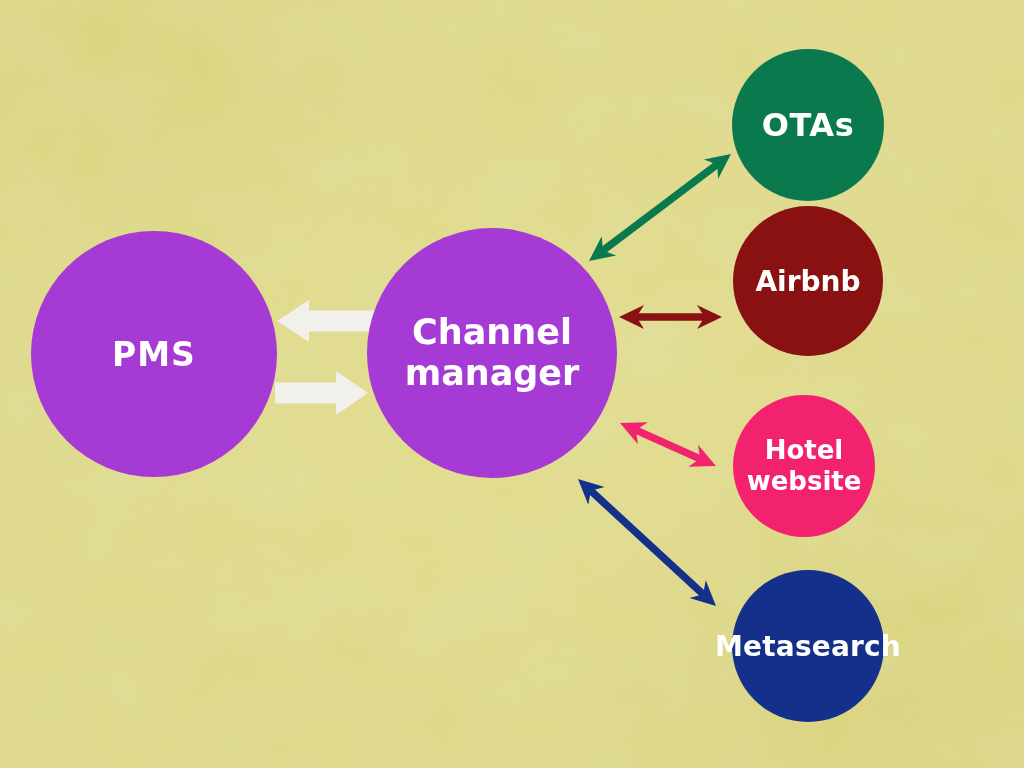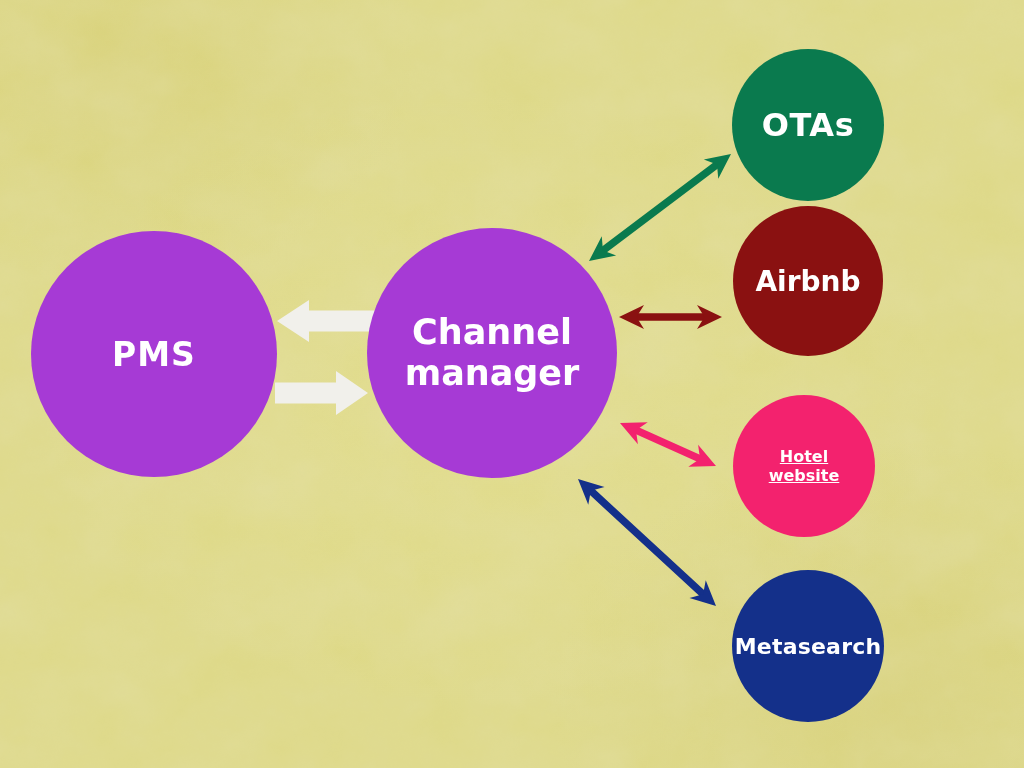--- a/index.html
+++ b/index.html
@@ -28,23 +28,23 @@
     text-align:center;
     color:#ffffff;
     font-weight:700;
   }
   .node-label{display:inline-block;}
   .node-pms        {left:31px;  top:231px; width:246px; height:246px; font-size:33px; letter-spacing:1px;}
   .node-cm         {left:367px; top:228px; width:250px; height:250px; font-size:35px; line-height:1.16;}
   .node-cm .node-label{width:210px;}
   .node-otas       {left:732px; top:49px;  width:152px; height:152px; font-size:32px; letter-spacing:0.5px;}
   .node-airbnb     {left:733px; top:206px; width:150px; height:150px; font-size:28px;text-align:right;}
-  .node-hotel      {left:733px; top:395px; width:142px; height:142px; font-size:16px; line-height:1.2;text-decoration:underline;}
+  .node-hotel      {left:733px; top:395px; width:142px; height:142px; font-size:26px; line-height:1.2;}
   .node-hotel .node-label{width:120px;}
-  .node-meta       {left:732px; top:570px; width:152px; height:152px; font-size:22px; letter-spacing:0.2px;}
+  .node-meta       {left:732px; top:570px; width:152px; height:152px; font-size:28px; letter-spacing:0.2px;}
 </style>
 </head>
 <body>
 
 <div class="canvas">
 
   <svg class="texture-layer" width="1024" height="768" aria-hidden="true">
     <defs>
       <filter id="paper" x="0" y="0" width="100%" height="100%">
         <feTurbulence type="fractalNoise" baseFrequency="0.013 0.015" numOctaves="5" seed="11" stitchTiles="stitch"></feTurbulence>

